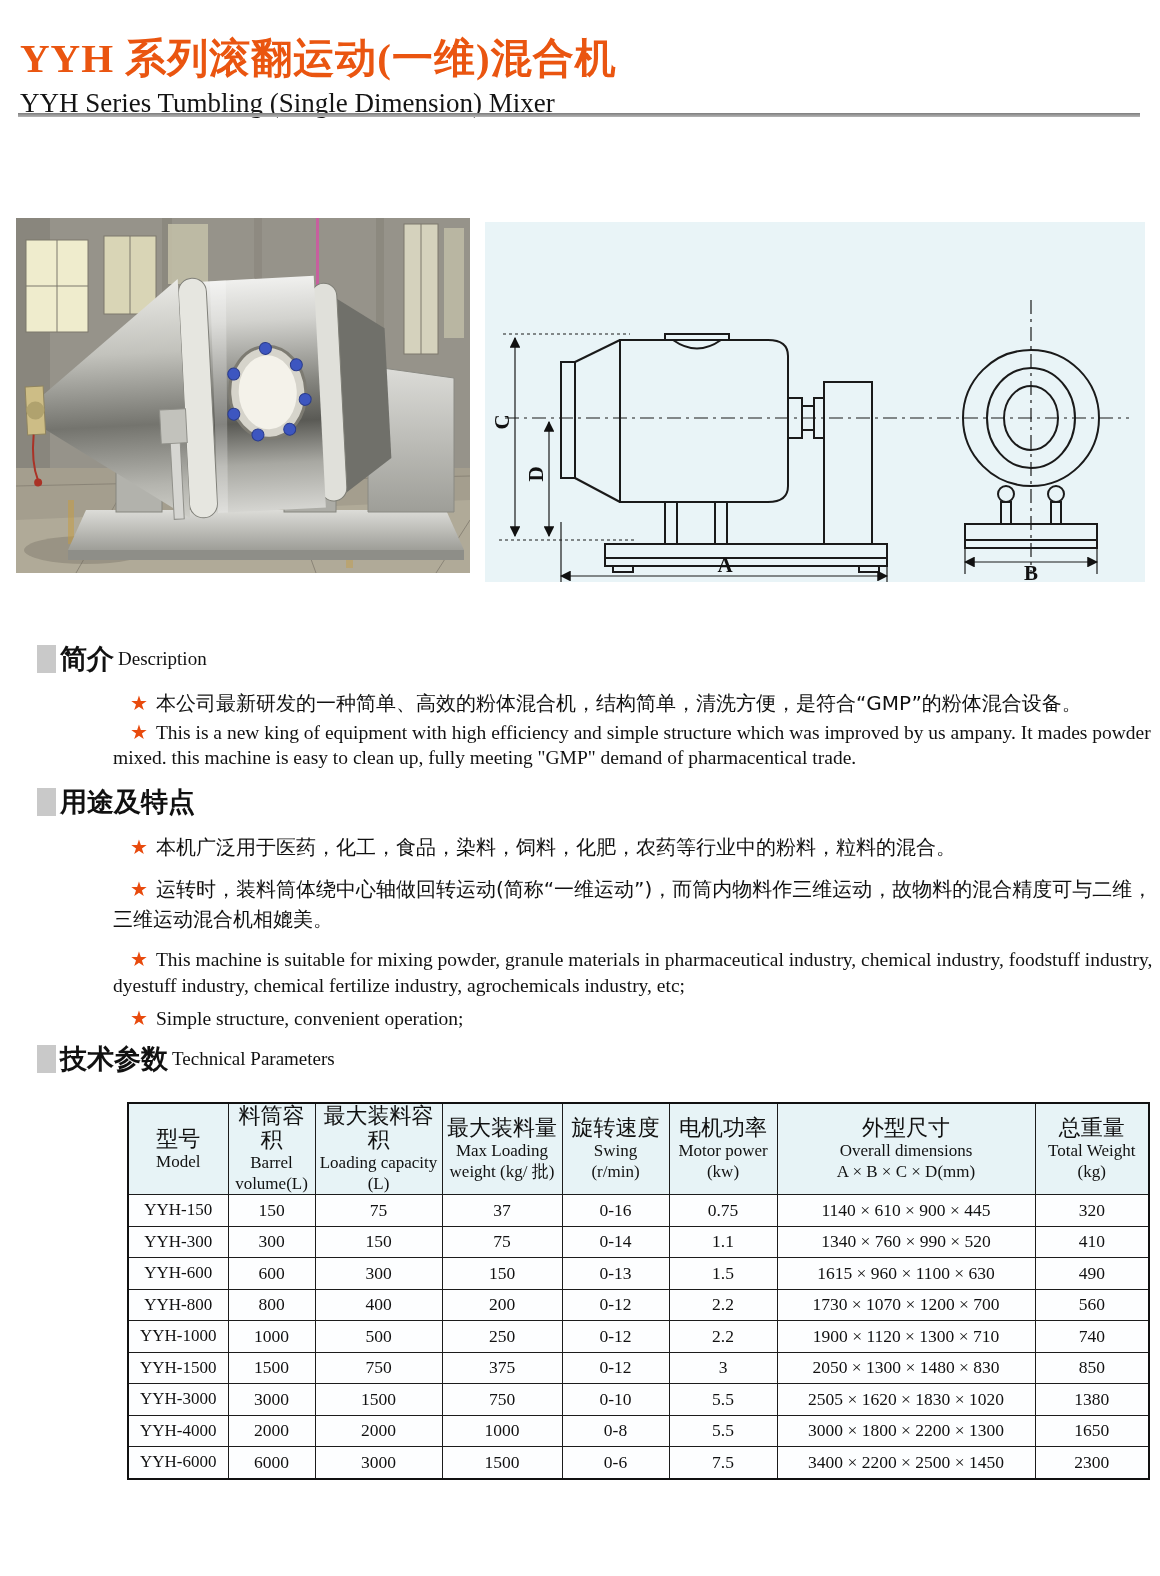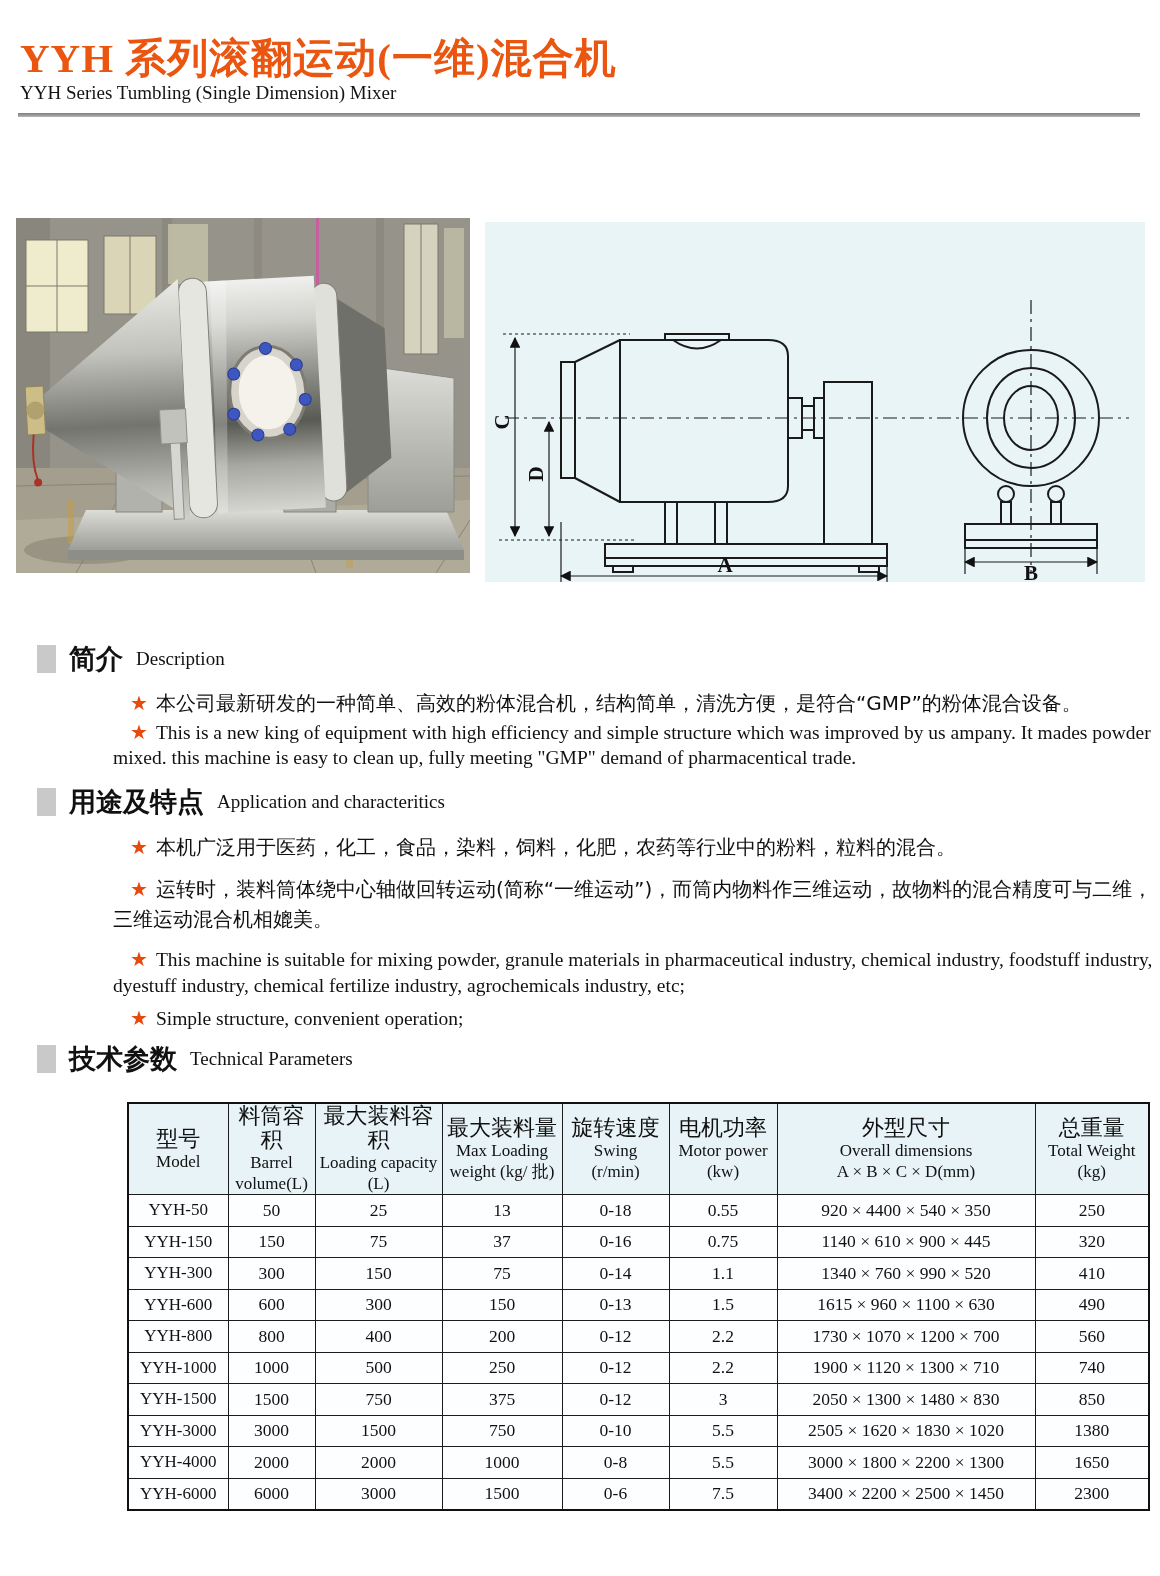--- a/index.html
+++ b/index.html
@@ -2,31 +2,31 @@
 <html><head>
 <meta charset="utf-8">
 <style>
   html,body{margin:0;padding:0;background:#ffffff;}
   body{width:1160px;height:1576px;position:relative;overflow:hidden;
        font-family:"Liberation Serif","DejaVu Serif",serif;color:#111;}
   .abs{position:absolute;}
 
   
   .title-zh{left:20px;top:4px;font-size:41px;font-weight:bold;color:#ea5510;letter-spacing:1px;white-space:nowrap;}
-  .title-en{left:20px;top:66px;font-size:19px;font-weight:normal;color:#141414;white-space:nowrap;}
+  .title-en{left:20px;top:66px;font-size:27px;font-weight:normal;color:#141414;white-space:nowrap;}
   .rule{left:18px;top:113px;width:1122px;height:4px;
         background:linear-gradient(#7d7d7d,#b5b5b5);}
 
   
   .photo{left:16px;top:218px;width:454px;height:355px;}
   .drawing{left:485px;top:222px;width:660px;height:360px;background:#e9f4f7;}
   .photo svg,.drawing svg{display:block;width:100%;height:100%;}
 
   
-  .sec-head{display:flex;align-items:center;gap:13px;white-space:nowrap;padding-left:17px;}
+  .sec-head{display:flex;align-items:center;gap:4px;white-space:nowrap;padding-left:17px;}
   .sec-sq{width:19px;height:28px;background:#c9c9c9;flex:0 0 auto;}
   .sec-zh{font-size:27px;font-weight:600;font-family:"DejaVu Sans","Liberation Sans",sans-serif;}
   .sec-en{font-size:19px;font-weight:normal;}
   #sec1{left:20px;top:641px;}
   #sec2{left:20px;top:784px;}
   #sec3{left:20px;top:1041px;}
 
   
   .bullets{left:113px;width:1040px;}
   #bullets1{top:688px;}
@@ -215,21 +215,20 @@
 <div id="bullets1" class="abs bullets">
 
     <p class="bullet zh"><span class="star">★</span><span>本公司最新研发的一种简单、高效的粉体混合机，结构简单，清洗方便，是符合“GMP”的粉体混合设备。</span></p>
 
     <p class="bullet en"><span class="star">★</span><span>This is a new king of equipment with high efficiency and simple structure which was improved by us ampany. It mades powder mixed. this machine is easy to clean up, fully meeting "GMP" demand of pharmacentical trade.</span></p>
   </div>
 
 <div id="sec2" class="abs sec-head">
   <span class="sec-sq"></span>
   <span class="sec-zh">用途及特点</span>
-  <span class="sec-en">Application and characteritics</span>
 </div>
 <div id="bullets2" class="abs bullets">
 
     <p class="bullet zh"><span class="star">★</span><span>本机广泛用于医药，化工，食品，染料，饲料，化肥，农药等行业中的粉料，粒料的混合。</span></p>
 
 
     <p class="bullet zh"><span class="star">★</span><span>运转时，装料筒体绕中心轴做回转运动(简称“一维运动”)，而筒内物料作三维运动，故物料的混合精度可与二维，三维运动混合机相媲美。</span></p>
 
     <p class="bullet en"><span class="star">★</span><span>This machine is suitable for mixing powder, granule materials in pharmaceutical industry, chemical industry, foodstuff industry, dyestuff industry, chemical fertilize industry, agrochemicals industry, etc;</span></p>
 
@@ -291,30 +290,20 @@
         </th>
         <th>
           <div class="h-zh">总重量</div>
           <div class="h-en">Total Weight</div>
           <div class="h-en">(kg)</div>
         </th>
       </tr>
     </thead>
   <tbody>
       <tr>
-        <td>YYH-50</td>
-        <td>50</td>
-        <td>25</td>
-        <td>13</td>
-        <td>0-18</td>
-        <td>0.55</td>
-        <td>920 × 4400 × 540 × 350</td>
-        <td>250</td>
-      </tr>
-      <tr>
         <td>YYH-150</td>
         <td>150</td>
         <td>75</td>
         <td>37</td>
         <td>0-16</td>
         <td>0.75</td>
         <td>1140 × 610 × 900 × 445</td>
         <td>320</td>
       </tr>
       <tr>

